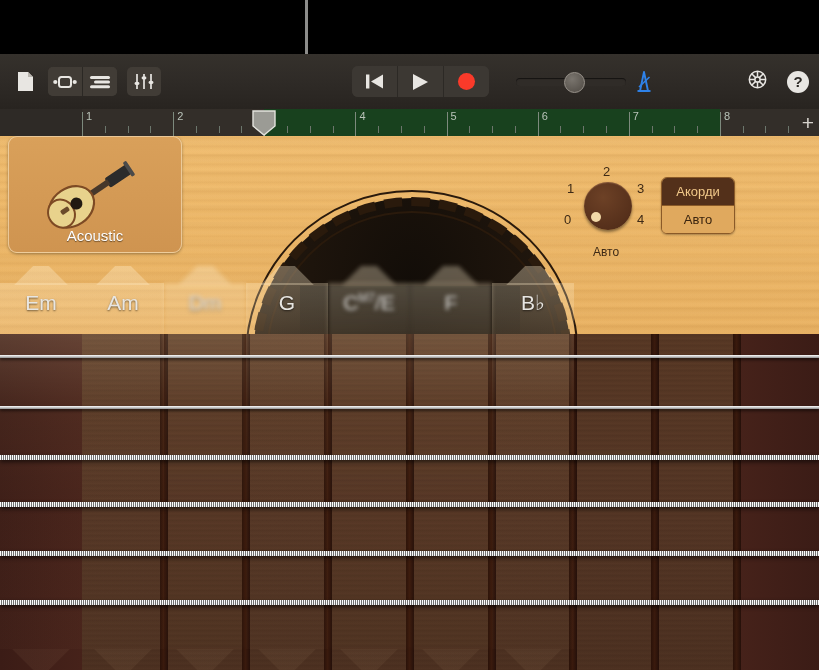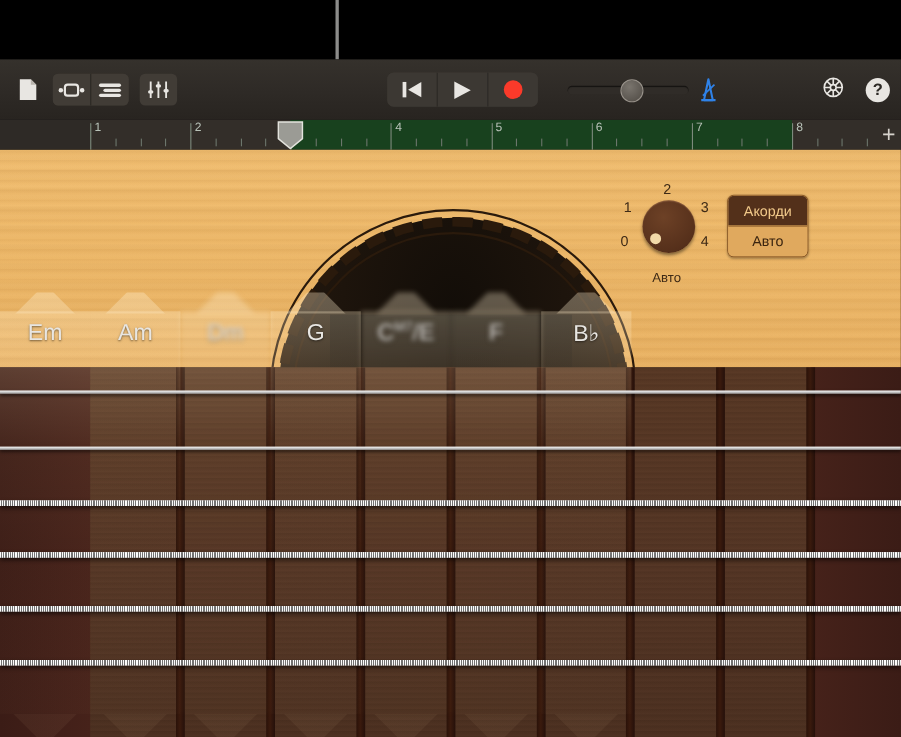--- a/index.html
+++ b/index.html
@@ -304,20 +304,36 @@
     <div class="top-wood"></div>
     <div class="wood-grain"></div>
     <div class="wood-grain2"></div>
 
     <div class="soundhole"></div>
     <div class="rosette-in"></div>
     <div class="rosette"></div>
     <div class="rosette-in2"></div>
     <div class="bridge-shadow"></div>
 
+    <div class="inst-card">
+      <svg width="118" height="88" viewBox="0 0 118 88" style="position:absolute;left:30px;top:8px;">
+        <g transform="rotate(-34 59 44)">
+          <rect x="70" y="39" width="26" height="11" rx="2" fill="#2b2b2b"></rect>
+          <rect x="94" y="36" width="4" height="17" rx="1.5" fill="#4a4a4a"></rect>
+          <rect x="44" y="41" width="28" height="6" fill="#46372a"></rect>
+          <ellipse cx="27" cy="44" rx="24" ry="19" fill="#e8d28c"></ellipse>
+          <ellipse cx="27" cy="44" rx="24" ry="19" fill="none" stroke="#7d4a24" stroke-width="2.2"></ellipse>
+          <ellipse cx="15" cy="44" rx="13" ry="14.5" fill="#e8d28c"></ellipse>
+          <ellipse cx="15" cy="44" rx="13" ry="14.5" fill="none" stroke="#7d4a24" stroke-width="2"></ellipse>
+          <circle cx="33" cy="44" r="6" fill="#221a12"></circle>
+          <rect x="15" y="41" width="9" height="5" rx="1.5" fill="#6b4a2a"></rect>
+        </g>
+      </svg>
+      <div class="inst-label">Acoustic</div>
+    </div>
 
     <div class="knob-wrap">
       <div class="kn" style="left:1px;top:53px">0</div>
       <div class="kn" style="left:4px;top:22px">1</div>
       <div class="kn" style="left:40px;top:5px">2</div>
       <div class="kn" style="left:74px;top:22px">3</div>
       <div class="kn" style="left:74px;top:53px">4</div>
       <div class="knob">
         <div class="knob-dot"></div>
       </div>

